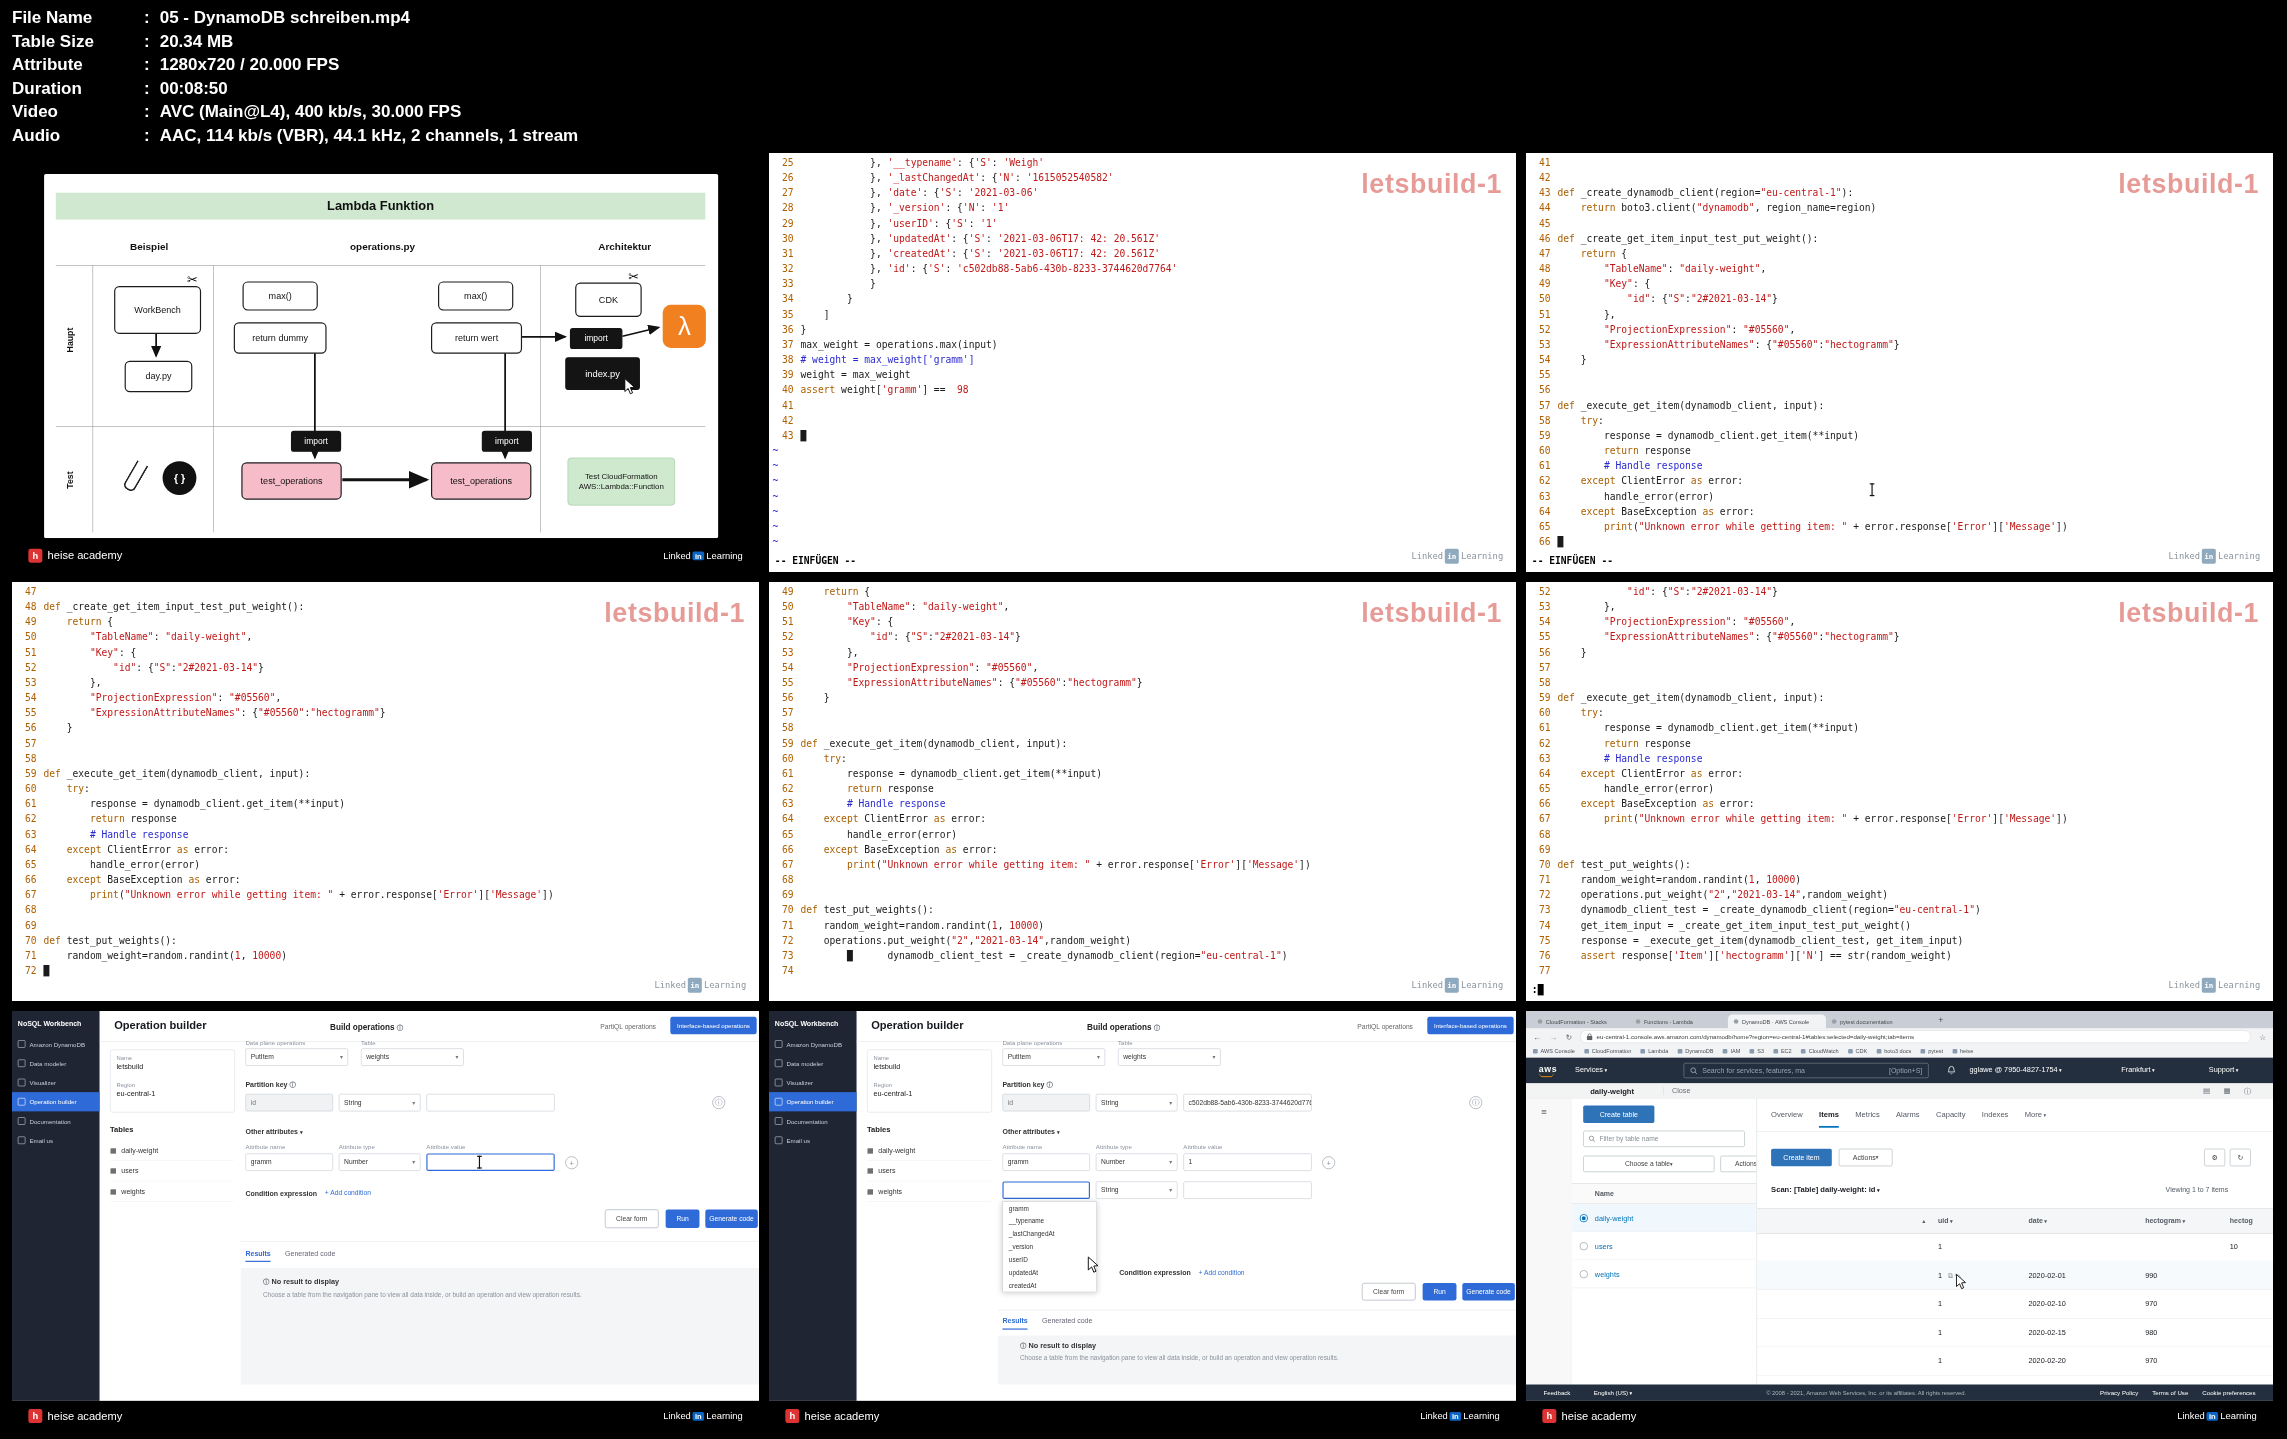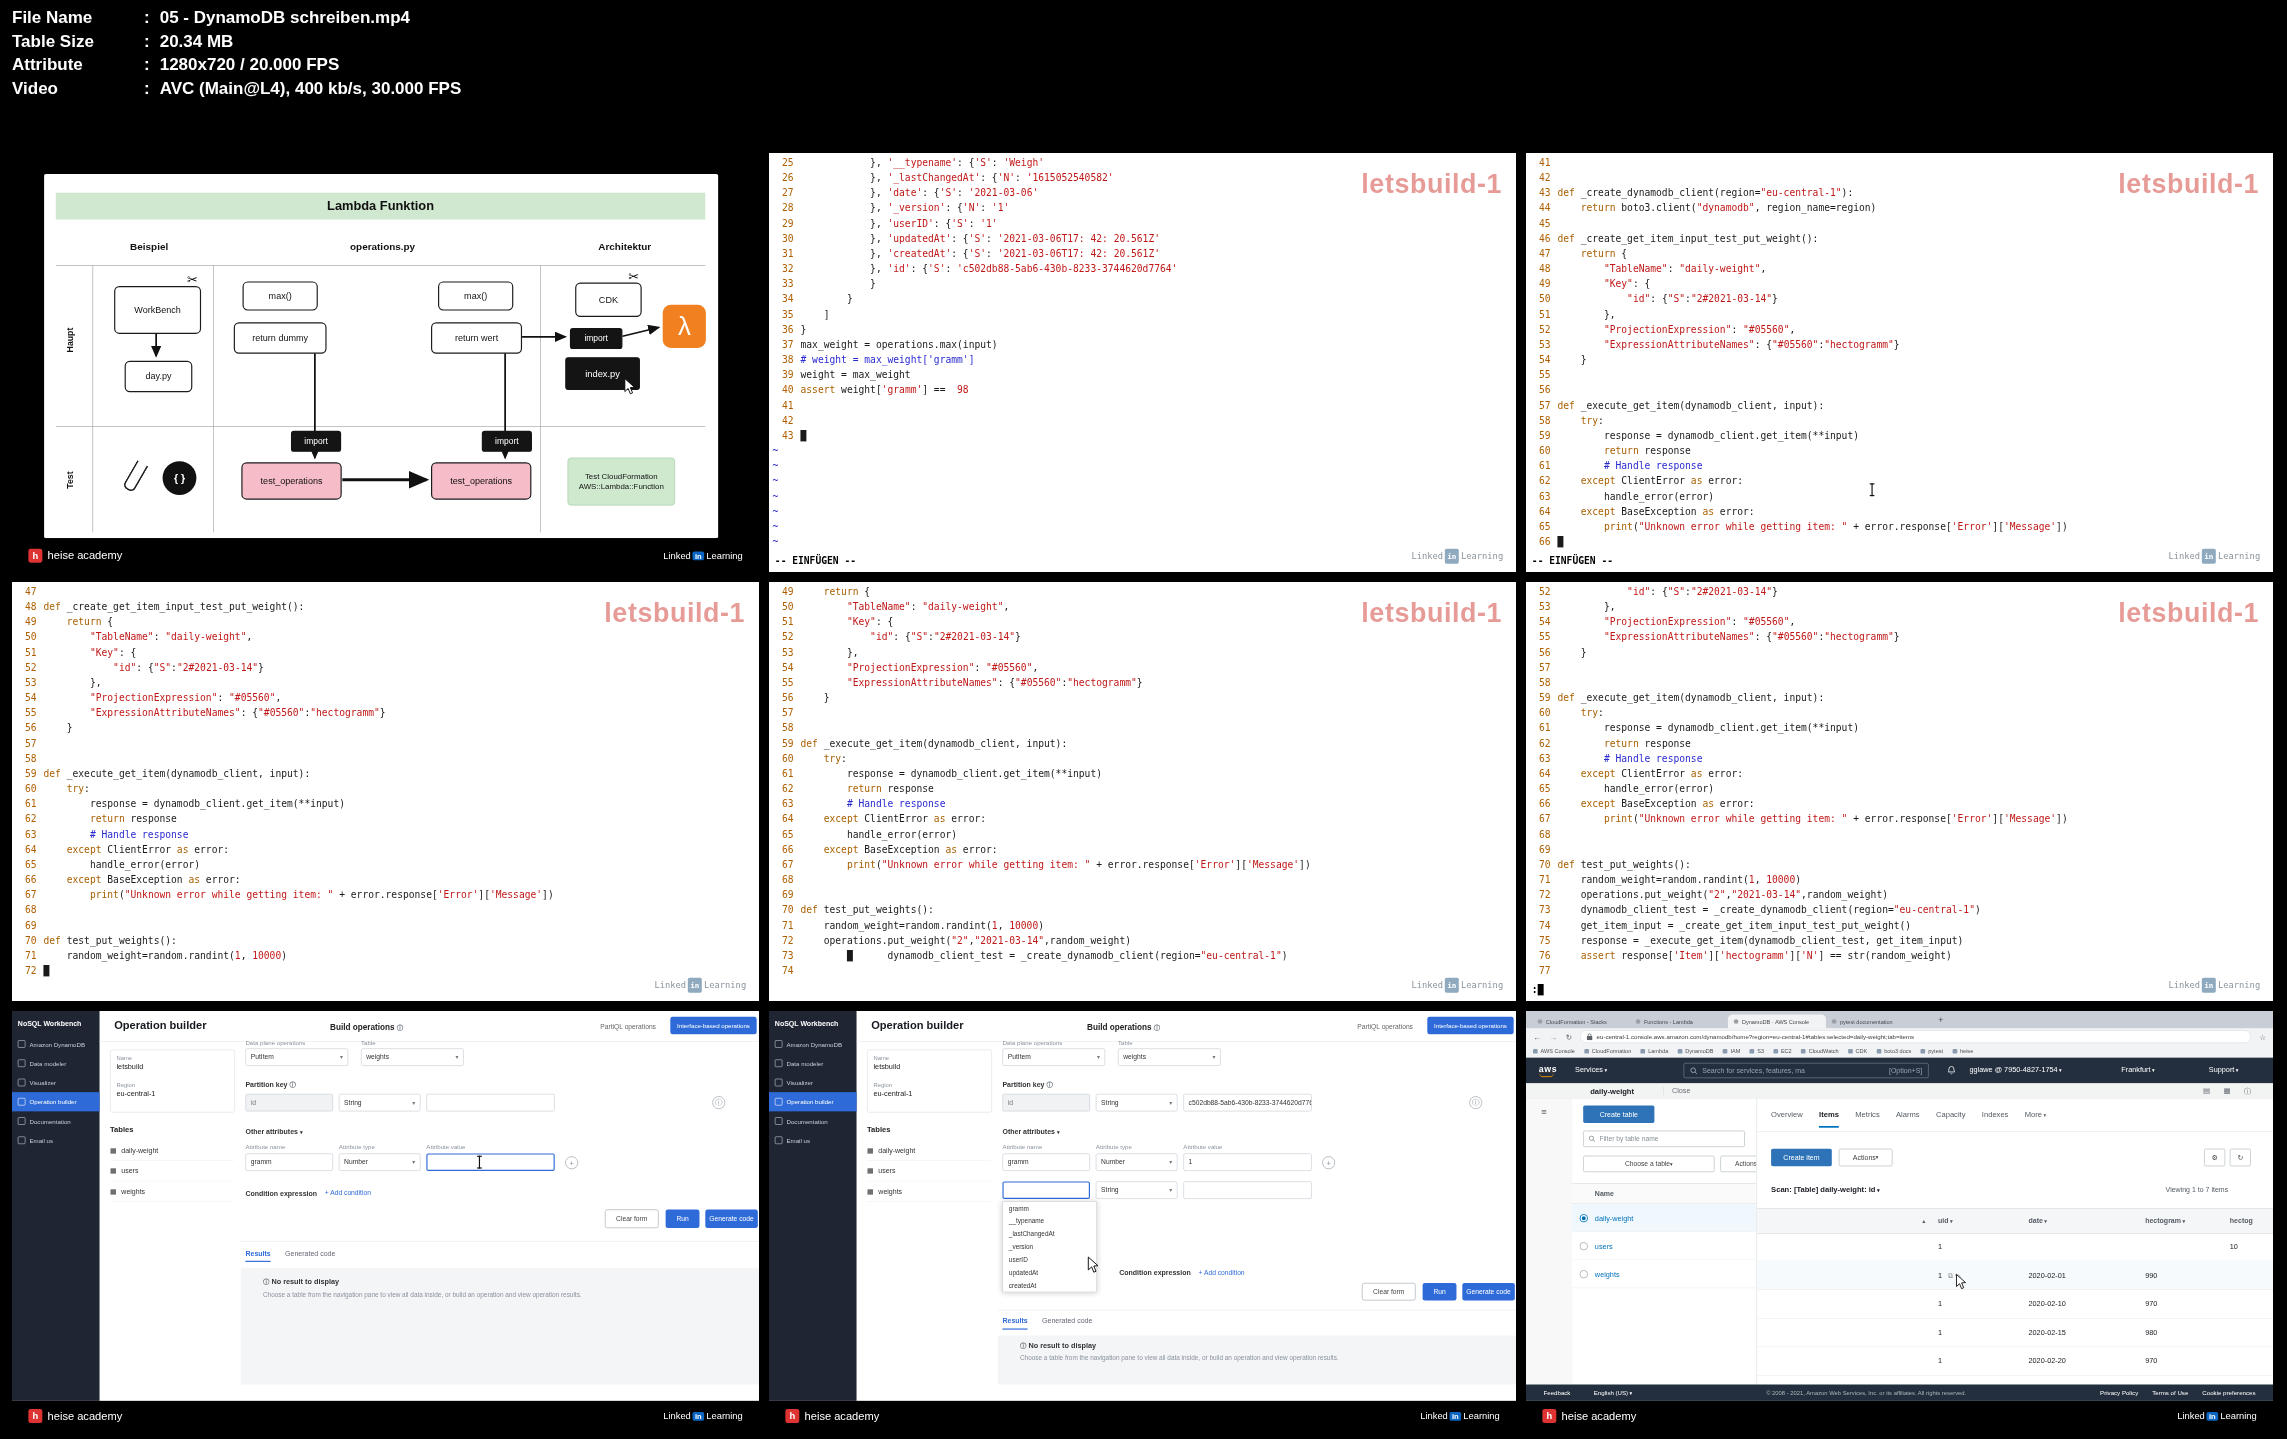--- a/index.html
+++ b/index.html
@@ -100,23 +100,25 @@
 <body>
 
 <div id="meta">
 
     <div class="mrow"><span class="ml">File Name</span>:<span class="mv">05 - DynamoDB schreiben.mp4</span></div>
 
     <div class="mrow"><span class="ml">Table Size</span>:<span class="mv">20.34 MB</span></div>
 
     <div class="mrow"><span class="ml">Attribute</span>:<span class="mv">1280x720 / 20.000 FPS</span></div>
 
+    <div class="mrow"><span class="ml">Duration</span>:<span class="mv">00:08:50</span></div>
 
     <div class="mrow"><span class="ml">Video</span>:<span class="mv">AVC (Main@L4), 400 kb/s, 30.000 FPS</span></div>
 
+    <div class="mrow"><span class="ml">Audio</span>:<span class="mv">AAC, 114 kb/s (VBR), 44.1 kHz, 2 channels, 1 stream</span></div>
   </div>
 
 <div class="thumb" style="left:12px;top:153px">
  <div class="fi dark">
   <div class="abs" style="left:55px;top:36px;width:1155px;height:624px;background:#fff;border-radius:3px"></div>
   <div class="abs" style="left:75px;top:68px;width:1113px;height:46px;background:#cfe8cf;display:flex;align-items:center;justify-content:center;font-size:22px;font-weight:700;color:#111">Lambda Funktion</div>
   <div class="dhead" style="left:140px;top:152px;width:190px">Beispiel</div>
   <div class="dhead" style="left:440px;top:152px;width:390px">operations.py</div>
   <div class="dhead" style="left:950px;top:152px;width:200px">Architektur</div>
   <div class="dline" style="left:75px;top:192px;width:1113px;height:1px"></div>

